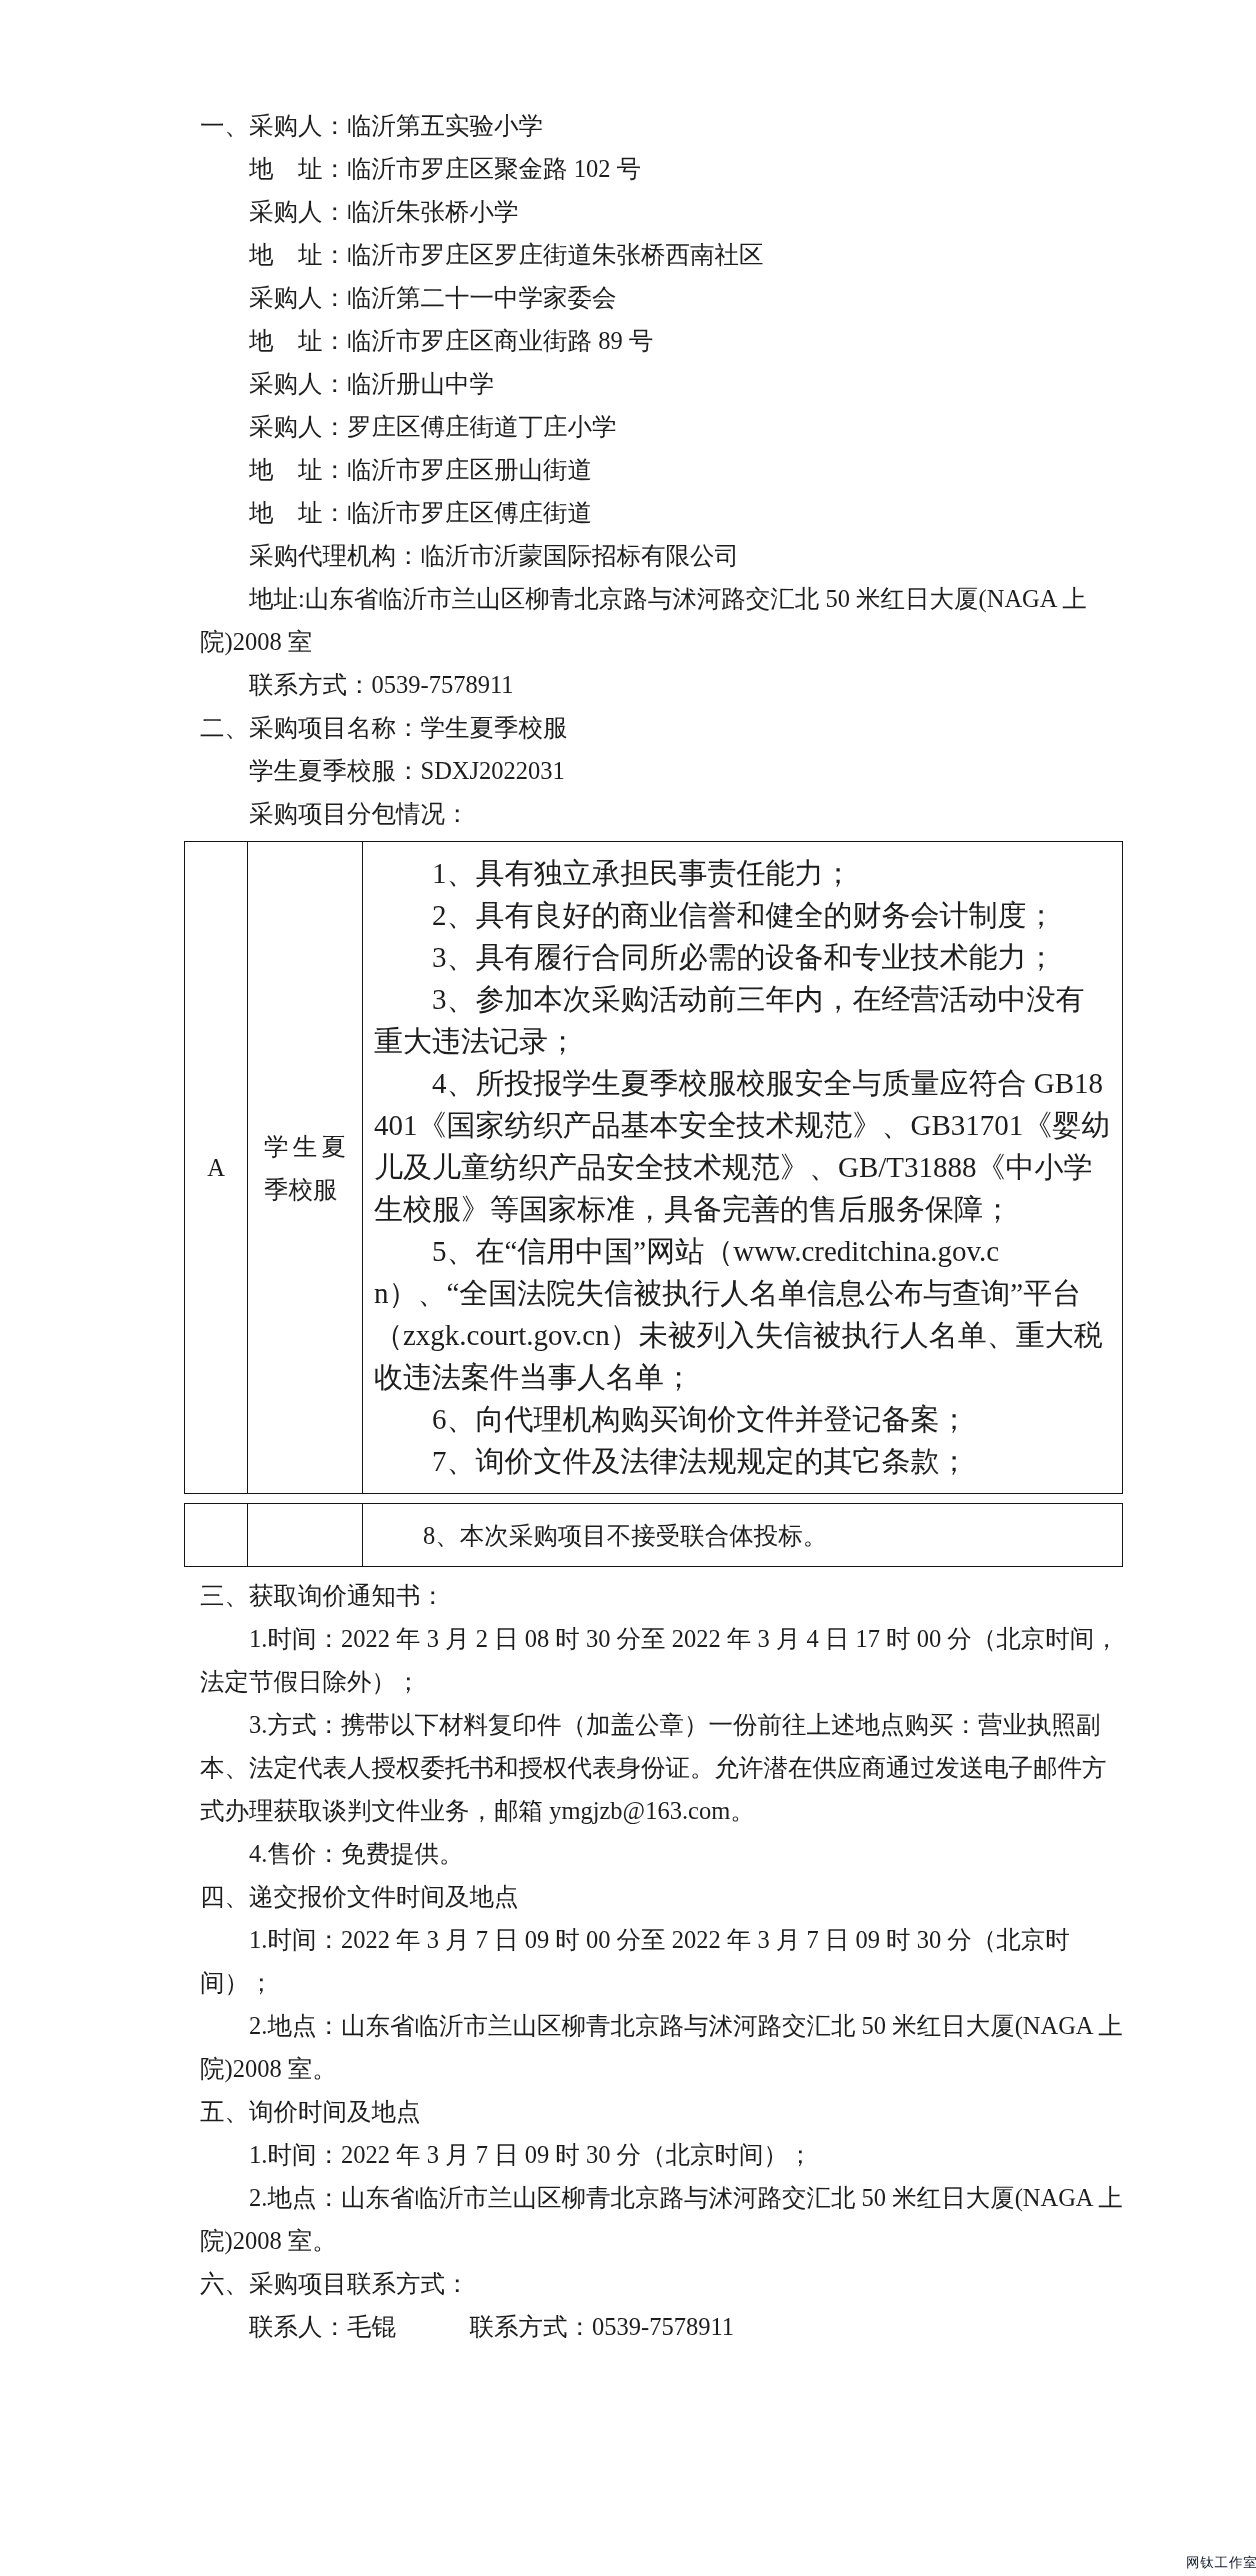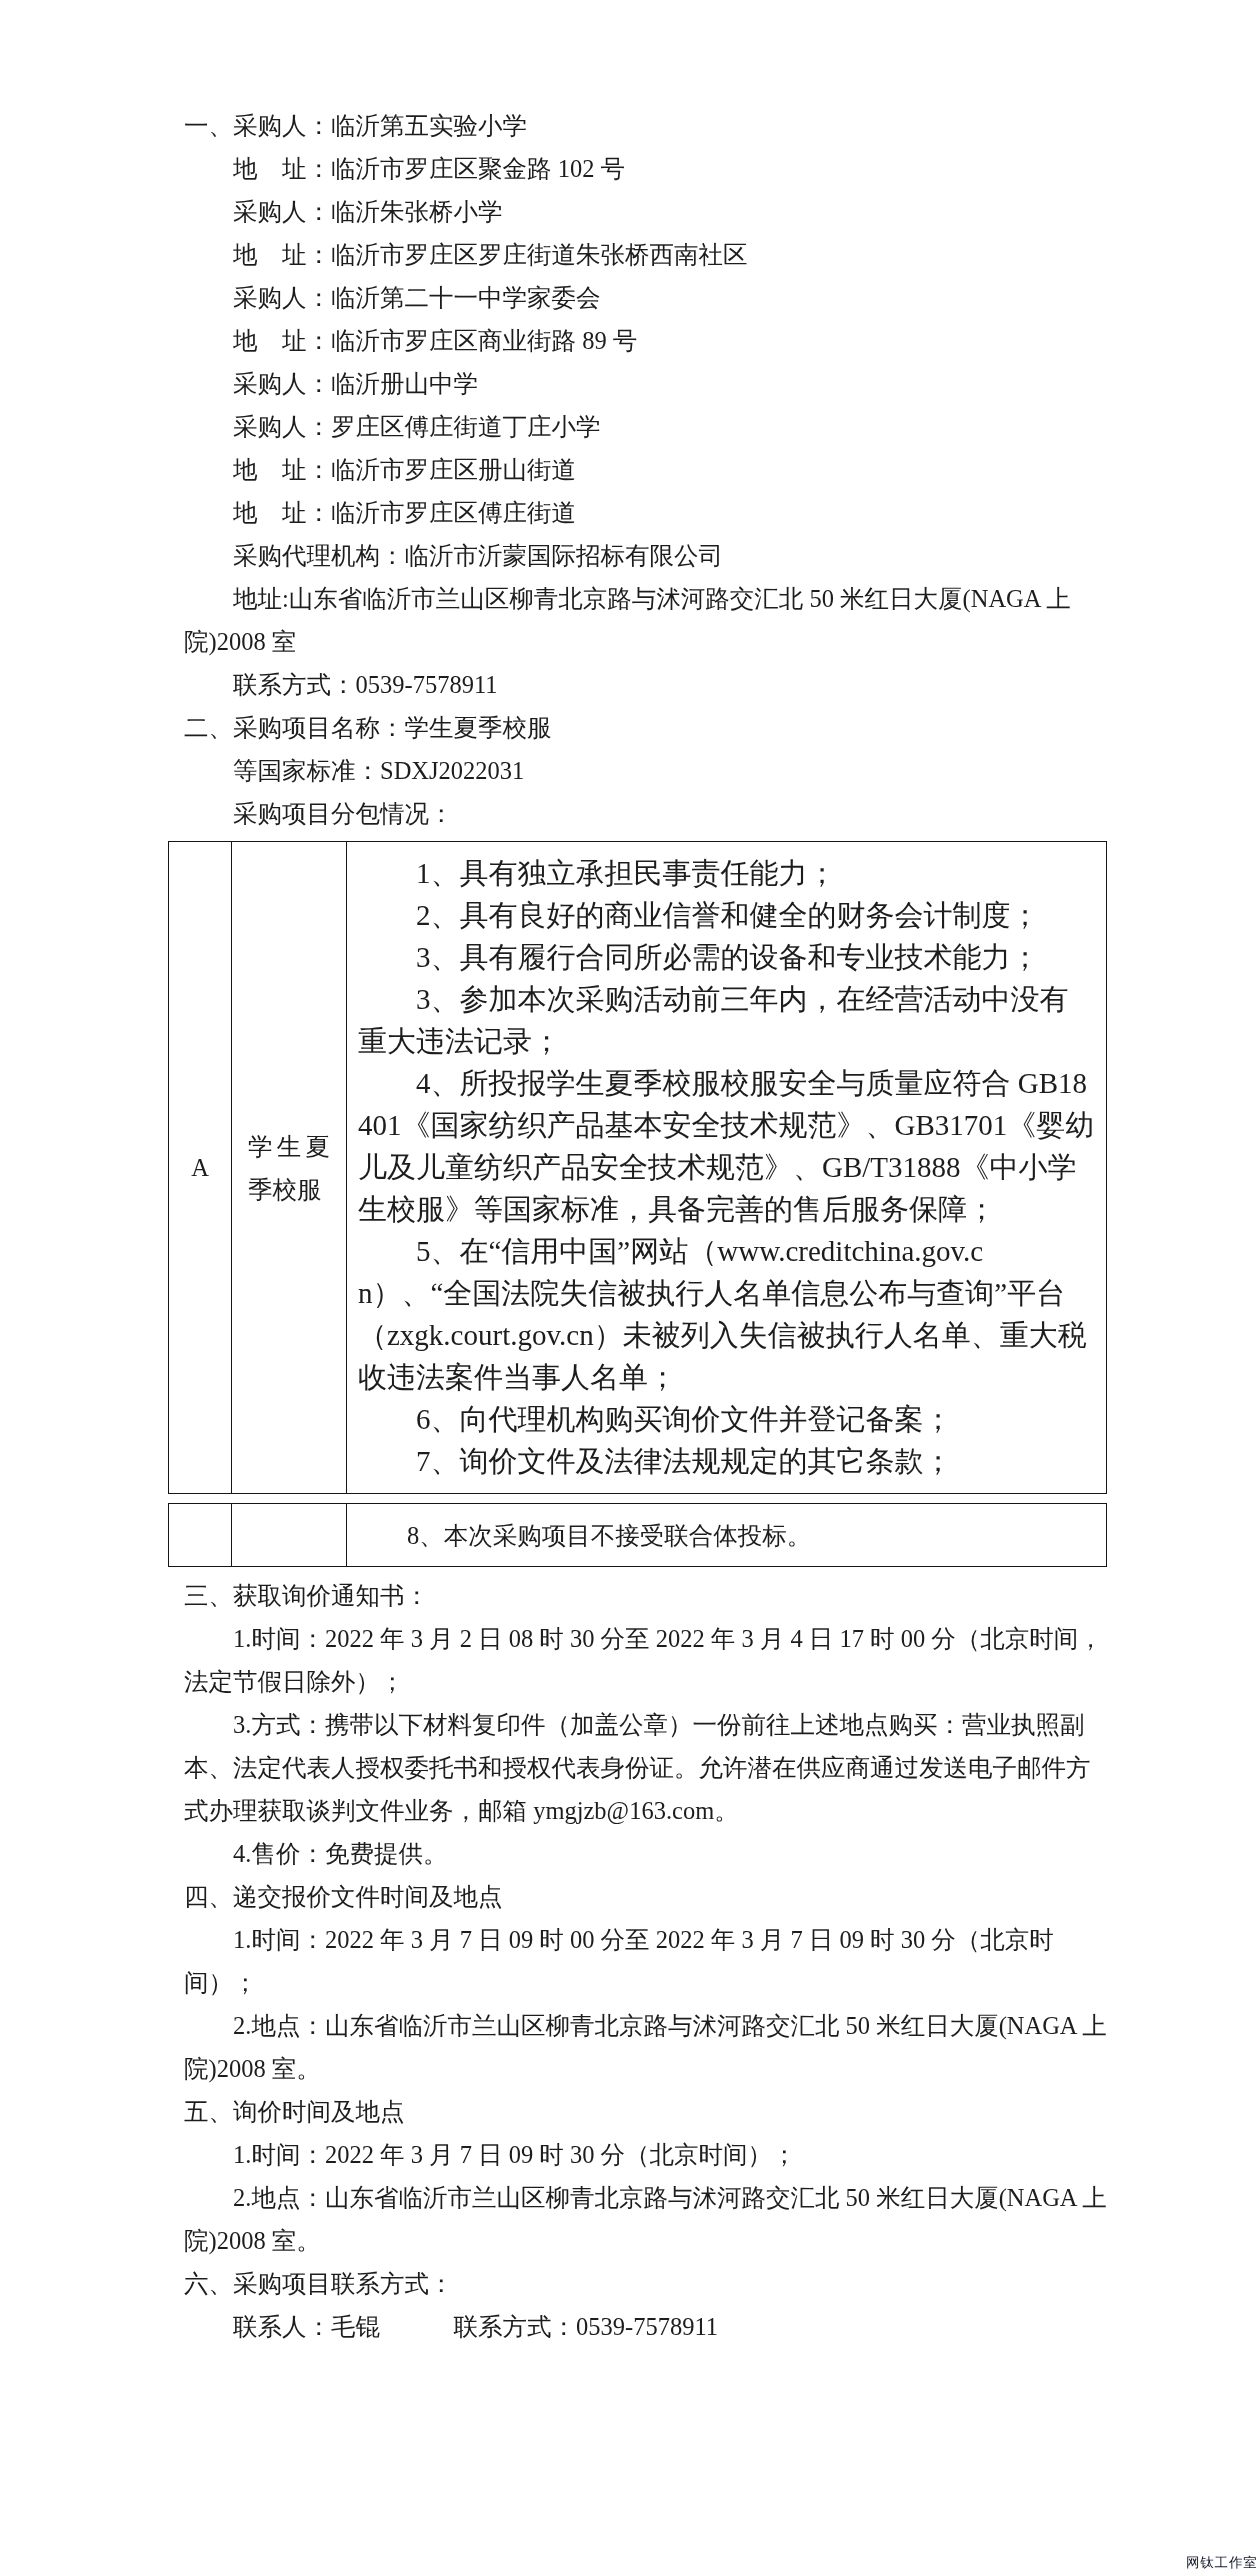--- a/index.html
+++ b/index.html
@@ -10,21 +10,21 @@
   body {
     width: 1256px;
     height: 2576px;
     position: relative;
     overflow: hidden;
     font-family: "Liberation Serif", "DejaVu Serif", serif;
     color: #1d1d1d;
   }
   .doc {
     position: absolute;
-    left: 168px;
+    left: 184px;
     top: 104px;
     width: 938px;
   }
   .line {
     margin: 0 0 0 16px;
     width: 926px;
     font-size: 24.5px;
     line-height: 43px;
     overflow-wrap: break-word;
   }
@@ -100,21 +100,21 @@
       <p class="line indent">采购人：临沂第二十一中学家委会</p>
       <p class="line indent">地　址：临沂市罗庄区商业街路 89 号</p>
       <p class="line indent">采购人：临沂册山中学</p>
       <p class="line indent">采购人：罗庄区傅庄街道丁庄小学</p>
       <p class="line indent">地　址：临沂市罗庄区册山街道</p>
       <p class="line indent">地　址：临沂市罗庄区傅庄街道</p>
       <p class="line indent">采购代理机构：临沂市沂蒙国际招标有限公司</p>
       <p class="line indent">地址:山东省临沂市兰山区柳青北京路与沭河路交汇北 50 米红日大厦(NAGA 上院)2008 室</p>
       <p class="line indent">联系方式：0539-7578911</p>
       <p class="line">二、采购项目名称：学生夏季校服</p>
-      <p class="line indent">等国家标准：SDXJ2022031</p>
+      <p class="line indent">学生夏季校服：SDXJ2022031</p>
       <p class="line indent">采购项目分包情况：</p>
     </div>
 
   <table class="pkg-table">
     <colgroup>
       <col class="col-pkg">
       <col class="col-goods">
       <col class="col-req">
     </colgroup>
     <tbody>

